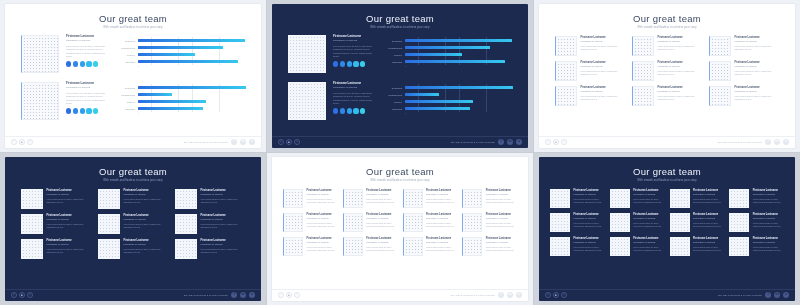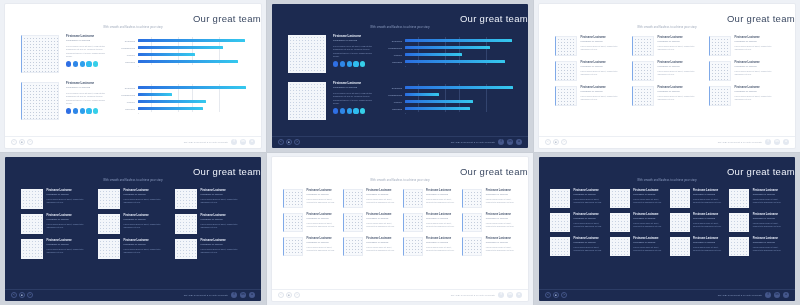--- a/index.html
+++ b/index.html
@@ -28,21 +28,21 @@
     position: absolute;
     left: 5px; top: 4px; right: 5px; bottom: 4px;
     border-radius: 1px;
   }
   .light .canvas { background: #ffffff; box-shadow: 0 0 0 1px #e7eaf0; }
   .dark  .canvas { background: #1c2a50; }
 
   
   .head { text-align: center; padding-top: 9px; }
   .title {
-    font-size: 9.5px; letter-spacing: .3px; font-weight: 400; text-align: right;
+    font-size: 9.5px; letter-spacing: .3px; font-weight: 400;
   }
   .light .title { color: #3c4a63; }
   .dark  .title { color: #eef2fa; }
   .subtitle {
     font-size: 2.6px; letter-spacing: .12px; margin-top: 2px;
   }
   .light .subtitle { color: #98a3b6; }
   .dark  .subtitle { color: #93a4c8; }
 
   

